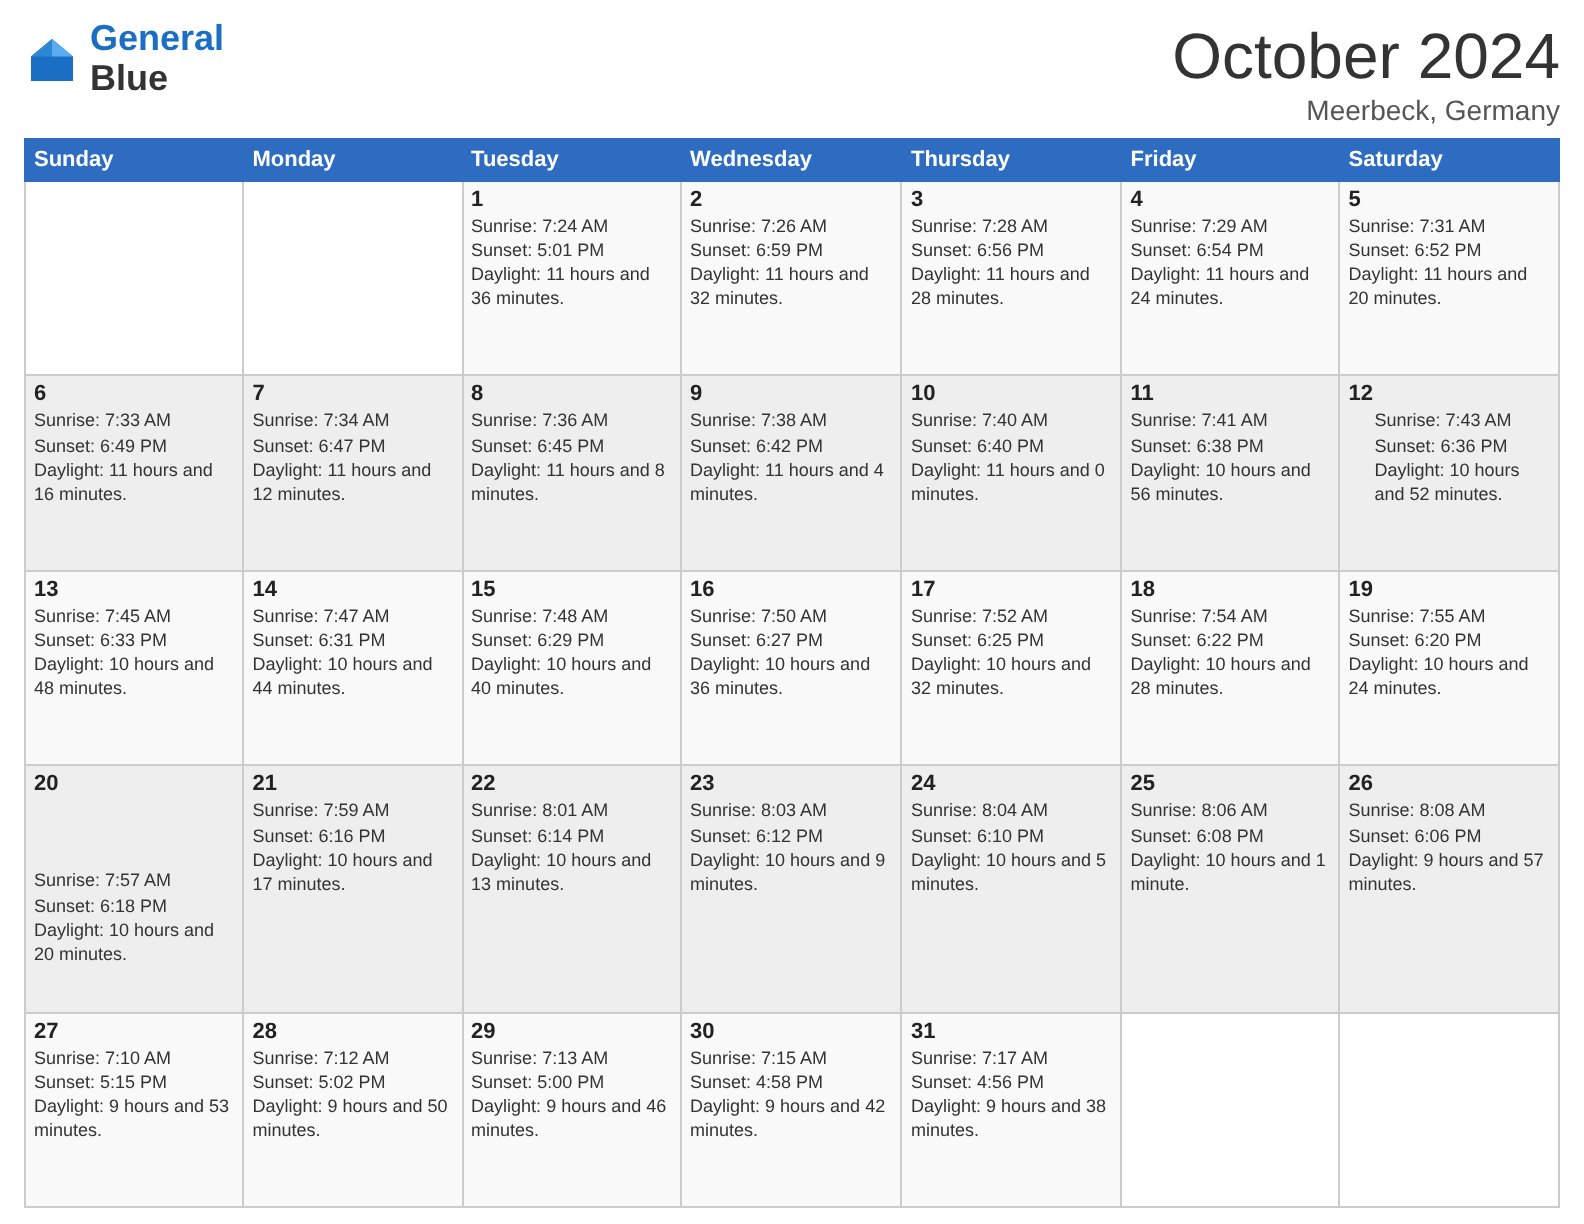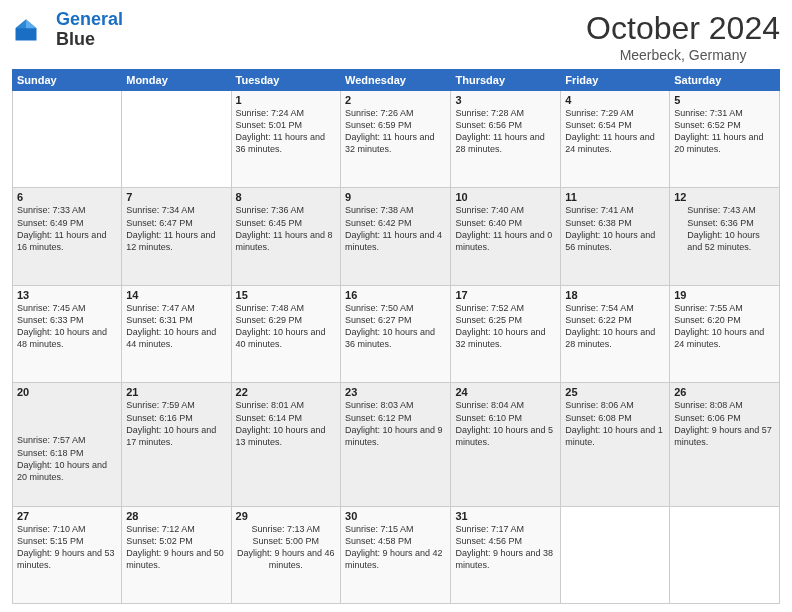--- a/index.html
+++ b/index.html
@@ -20,21 +20,21 @@
     }
     .header {
       display: flex;
       justify-content: space-between;
       align-items: flex-start;
       margin-bottom: 6px;
     }
     .logo {
       display: flex;
       align-items: center;
-      gap: 16px;
+      gap: 5px;
     }
     .logo-text {
       font-size: 18px;
       font-weight: bold;
       color: #333;
       line-height: 1.1;
     }
     .logo-blue { color: #1a6fc4; }
     .logo-icon {
       width: 28px;
@@ -44,21 +44,20 @@
       text-align: right;
     }
     .month-title {
       font-size: 32px;
       color: #333;
       font-weight: normal;
     }
     .location-title {
       font-size: 14px;
       color: #555;
-      text-align: center;
     }
     .calendar {
       width: 100%;
       border-collapse: collapse;
       flex: 1;
       font-size: 9.5px;
       padding-left: 21px;
     }
     .calendar th {
       background: #2d6cc0;
@@ -307,21 +306,21 @@
 Daylight: 9 hours and 53 minutes.</div>
           </td>
           <td>
             <span class="day-num">28</span>
             <div class="day-info" style="white-space: pre-line;">Sunrise: 7:12 AM
 Sunset: 5:02 PM
 Daylight: 9 hours and 50 minutes.</div>
           </td>
           <td>
             <span class="day-num">29</span>
-            <div class="day-info" style="white-space: pre-line; text-align: center;">Sunrise: 7:13 AM
+            <div class="day-info" style="white-space: pre-line;">Sunrise: 7:13 AM
 Sunset: 5:00 PM
 Daylight: 9 hours and 46 minutes.</div>
           </td>
           <td>
             <span class="day-num">30</span>
             <div class="day-info" style="white-space: pre-line;">Sunrise: 7:15 AM
 Sunset: 4:58 PM
 Daylight: 9 hours and 42 minutes.</div>
           </td>
           <td>

